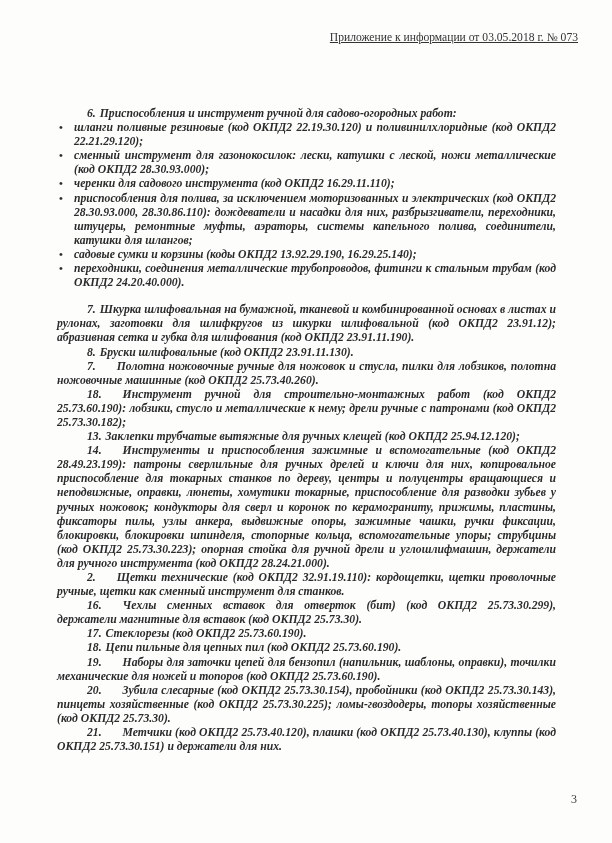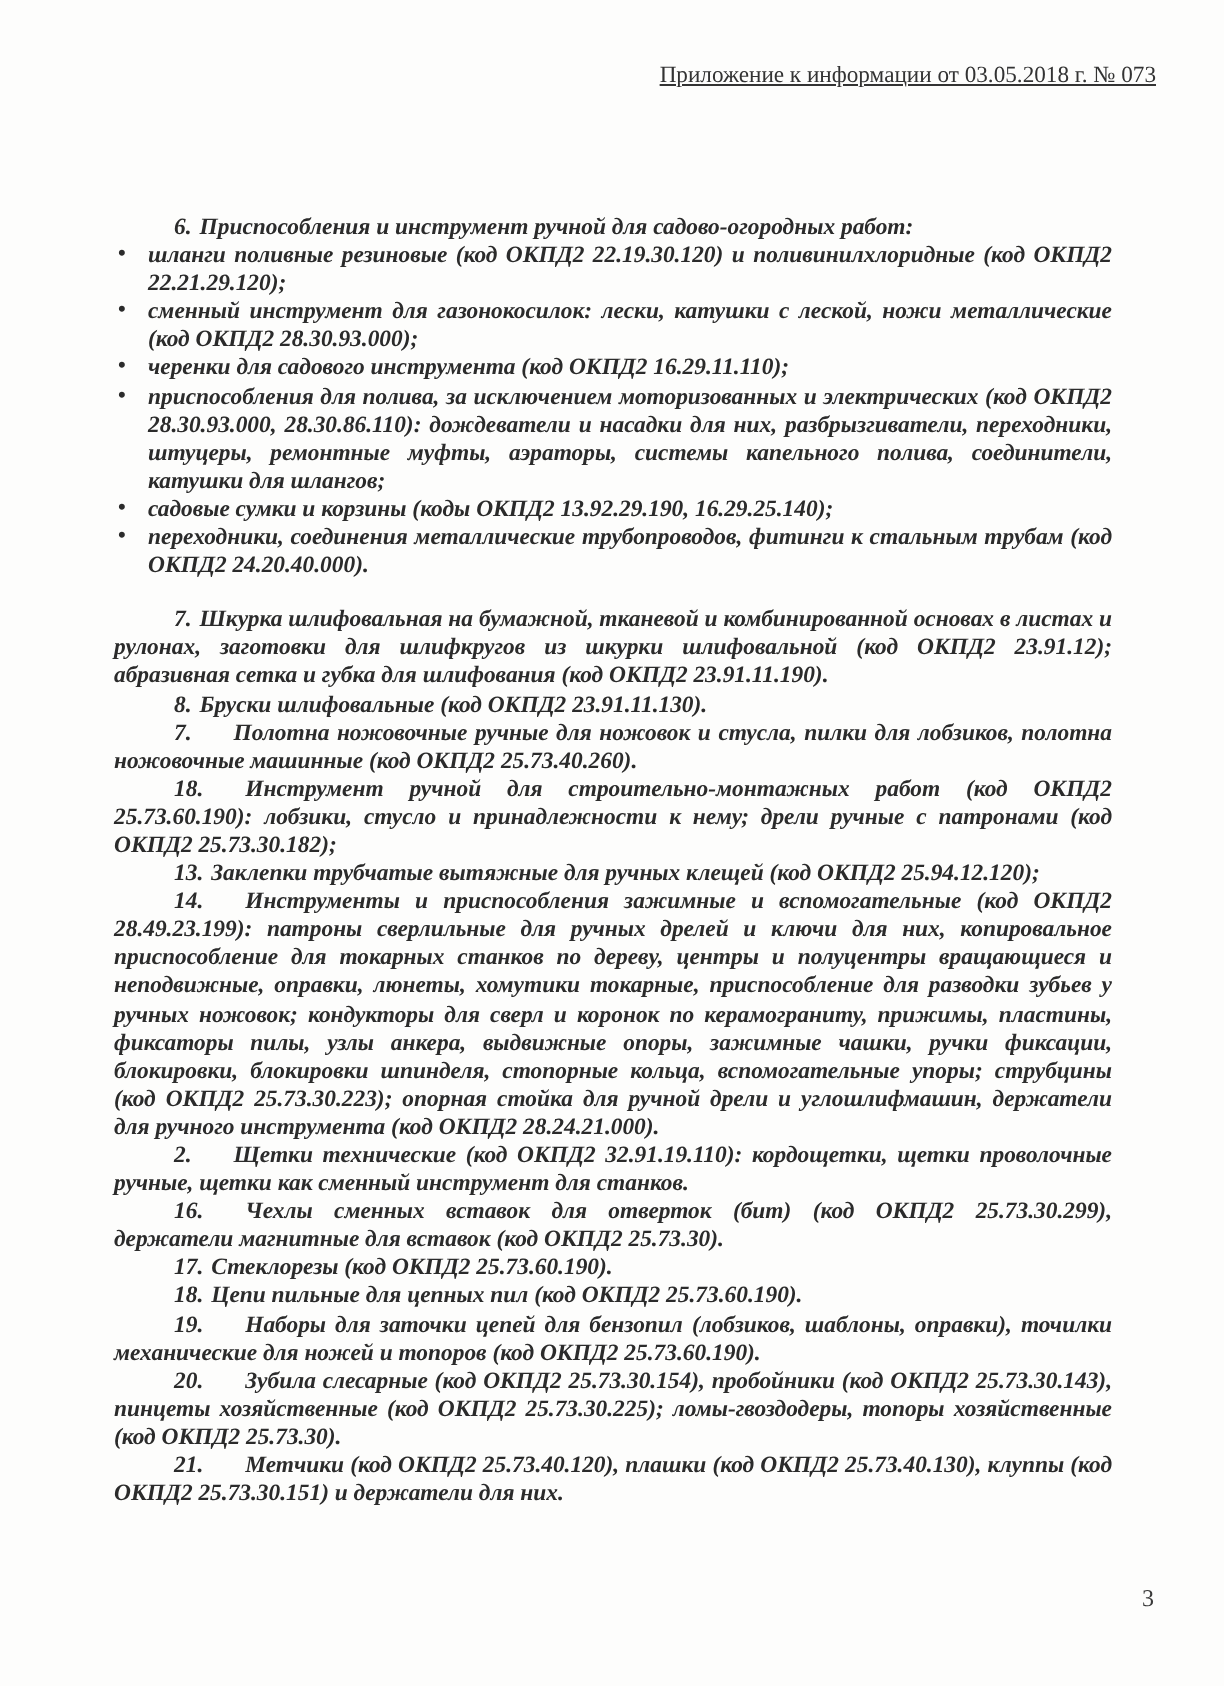--- a/index.html
+++ b/index.html
@@ -94,28 +94,28 @@
       <li class="bullet-item"><span class="bullet-marker">•</span><span>черенки для садового инструмента (код ОКПД2 16.29.11.110);</span></li>
       <li class="bullet-item"><span class="bullet-marker">•</span><span>приспособления для полива, за исключением моторизованных и электрических (код ОКПД2 28.30.93.000, 28.30.86.110): дождеватели и насадки для них, разбрызгиватели, переходники, штуцеры, ремонтные муфты, аэраторы, системы капельного полива, соединители, катушки для шлангов;</span></li>
       <li class="bullet-item"><span class="bullet-marker">•</span><span>садовые сумки и корзины (коды ОКПД2 13.92.29.190, 16.29.25.140);</span></li>
       <li class="bullet-item"><span class="bullet-marker">•</span><span>переходники, соединения металлические трубопроводов, фитинги к стальным трубам (код ОКПД2 24.20.40.000).</span></li>
     </ul>
 
     <div class="items">
       <p class="para item first"><span class="num gap-narrow">7.</span><span>Шкурка шлифовальная на бумажной, тканевой и комбинированной основах в листах и рулонах, заготовки для шлифкругов из шкурки шлифовальной (код ОКПД2 23.91.12); абразивная сетка и губка для шлифования (код ОКПД2 23.91.11.190).</span></p>
       <p class="para item"><span class="num gap-narrow">8.</span><span>Бруски шлифовальные (код ОКПД2 23.91.11.130).</span></p>
       <p class="para item"><span class="num gap-wide">7.</span><span>Полотна ножовочные ручные для ножовок и стусла, пилки для лобзиков, полотна ножовочные машинные (код ОКПД2 25.73.40.260).</span></p>
-      <p class="para item"><span class="num gap-wide">18.</span><span>Инструмент ручной для строительно-монтажных работ (код ОКПД2 25.73.60.190): лобзики, стусло и принадлежности к нему; дрели ручные с патронами (код ОКПД2 25.73.30.182);</span></p>
+      <p class="para item"><span class="num gap-wide">18.</span><span>Инструмент ручной для строительно-монтажных работ (код ОКПД2 25.73.60.190): лобзики, стусло и металлические к нему; дрели ручные с патронами (код ОКПД2 25.73.30.182);</span></p>
       <p class="para item"><span class="num gap-narrow">13.</span><span>Заклепки трубчатые вытяжные для ручных клещей (код ОКПД2 25.94.12.120);</span></p>
       <p class="para item"><span class="num gap-wide">14.</span><span>Инструменты и приспособления зажимные и вспомогательные (код ОКПД2 28.49.23.199): патроны сверлильные для ручных дрелей и ключи для них, копировальное приспособление для токарных станков по дереву, центры и полуцентры вращающиеся и неподвижные, оправки, люнеты, хомутики токарные, приспособление для разводки зубьев у ручных ножовок; кондукторы для сверл и коронок по керамограниту, прижимы, пластины, фиксаторы пилы, узлы анкера, выдвижные опоры, зажимные чашки, ручки фиксации, блокировки, блокировки шпинделя, стопорные кольца, вспомогательные упоры; струбцины (код ОКПД2 25.73.30.223); опорная стойка для ручной дрели и углошлифмашин, держатели для ручного инструмента (код ОКПД2 28.24.21.000).</span></p>
       <p class="para item"><span class="num gap-wide">2.</span><span>Щетки технические (код ОКПД2 32.91.19.110): кордощетки, щетки проволочные ручные, щетки как сменный инструмент для станков.</span></p>
       <p class="para item"><span class="num gap-wide">16.</span><span>Чехлы сменных вставок для отверток (бит) (код ОКПД2 25.73.30.299), держатели магнитные для вставок (код ОКПД2 25.73.30).</span></p>
       <p class="para item"><span class="num gap-narrow">17.</span><span>Стеклорезы (код ОКПД2 25.73.60.190).</span></p>
       <p class="para item"><span class="num gap-narrow">18.</span><span>Цепи пильные для цепных пил (код ОКПД2 25.73.60.190).</span></p>
-      <p class="para item"><span class="num gap-wide">19.</span><span>Наборы для заточки цепей для бензопил (лобзиков, шаблоны, оправки), точилки механические для ножей и топоров (код ОКПД2 25.73.60.190).</span></p>
+      <p class="para item"><span class="num gap-wide">19.</span><span>Наборы для заточки цепей для бензопил (напильник, шаблоны, оправки), точилки механические для ножей и топоров (код ОКПД2 25.73.60.190).</span></p>
       <p class="para item"><span class="num gap-wide">20.</span><span>Зубила слесарные (код ОКПД2 25.73.30.154), пробойники (код ОКПД2 25.73.30.143), пинцеты хозяйственные (код ОКПД2 25.73.30.225); ломы-гвоздодеры, топоры хозяйственные (код ОКПД2 25.73.30).</span></p>
       <p class="para item"><span class="num gap-wide">21.</span><span>Метчики (код ОКПД2 25.73.40.120), плашки (код ОКПД2 25.73.40.130), клуппы (код ОКПД2 25.73.30.151) и держатели для них.</span></p>
     </div>
 
   </div>
 
   <div class="page-number">3</div>
 
 </div>
 

